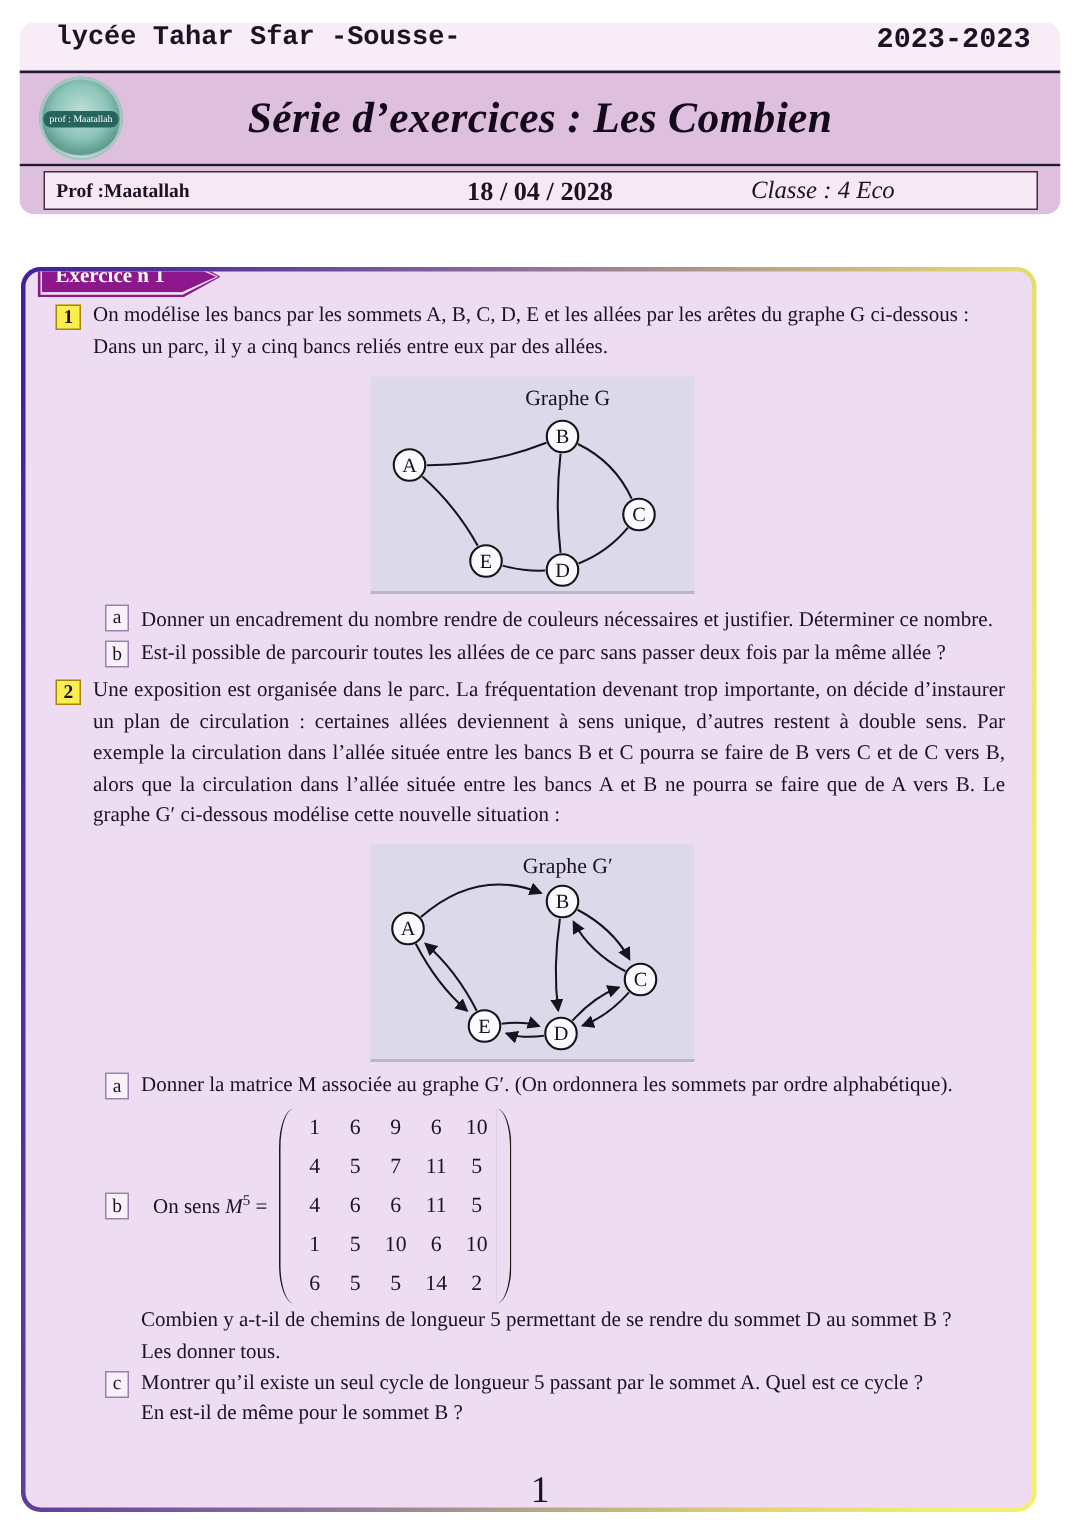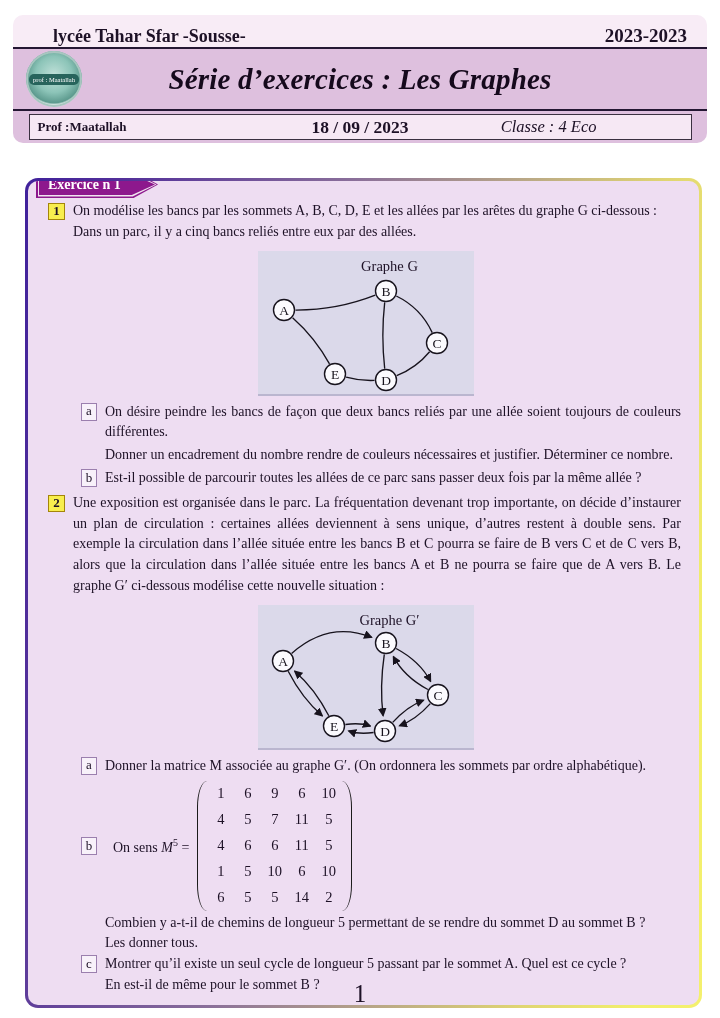--- a/index.html
+++ b/index.html
@@ -12,38 +12,38 @@
     --ink:#1d1126;
   }
   html,body{margin:0;padding:0;}
   body{
     width:720px;height:1018px;position:relative;overflow:hidden;
     background:#ffffff;color:var(--ink);
     font-family:"Liberation Serif","DejaVu Serif",serif;
   }
   
   .header{position:absolute;left:13px;top:15px;width:694px;height:128px;border-radius:10px;overflow:hidden;}
-  .hrow1{height:32px;background:var(--hdr-light);display:flex;justify-content:space-between;align-items:flex-end;padding:0 20px 0 40px;}
+  .hrow1{height:32px;background:var(--hdr-light);display:flex;justify-content:space-between;align-items:flex-start;padding:0 20px 0 24px;font-family:Liberation Mono, monospace;}
   .school{font-weight:bold;font-size:18px;}
   .year{font-weight:bold;font-size:19px;}
   .hdiv{height:2px;background:#241733;}
   .hrow2{height:60px;background:var(--hdr-band);position:relative;display:flex;align-items:center;justify-content:center;}
   .logo{position:absolute;left:13px;top:2px;width:56px;height:56px;border-radius:50%;
     background:radial-gradient(circle at 50% 42%, #bfe0d8 0%, #8cc4b8 42%, #5d9a8e 66%, #cfe4df 70%, #b7d5cf 100%);
     box-shadow:inset 0 0 0 2px #a8c6c0;display:flex;align-items:center;justify-content:center;}
   .logo-band{background:#27645c;color:#ffffff;font-size:6.5px;line-height:7px;padding:2px 4px;border-radius:5px;white-space:nowrap;}
   .title{font-size:29px;font-weight:bold;font-style:italic;color:#15091c;letter-spacing:.2px;}
   .hrow3{height:32px;background:var(--hdr-band);display:flex;align-items:center;}
   .hinfo{margin:0 auto;width:663px;height:26px;background:#f6e8f4;border:1px solid #3a3040;
     display:grid;grid-template-columns:235px 1fr 235px;align-items:center;box-sizing:border-box;}
   .prof{font-weight:bold;font-size:13px;padding-left:8px;}
   .date{font-size:17.5px;font-weight:600;text-align:center;}
   .classe{font-weight:normal;font-style:italic;font-size:16.5px;text-align:right;padding-right:94px;}
   
-  .exbox{position:absolute;left:25px;top:178px;width:677px;height:830px;box-sizing:border-box;
+  .exbox{position:absolute;left:14px;top:178px;width:677px;height:830px;box-sizing:border-box;
     border-radius:13px;padding:3px;
     background:linear-gradient(100deg,#40219b 0%,#53309a 12%,#8a6f9a 40%,#b8a687 60%,#e0d572 78%,#f2ef6c 92%,#f4f06e 100%);}
   .exinner{width:100%;height:100%;background:var(--box-bg);border-radius:10px;position:relative;overflow:hidden;}
   .banner{position:absolute;left:8px;top:-10px;width:122px;height:27px;z-index:4;}
   .banner .l1,.banner .l2,.banner .l3{clip-path:polygon(0 0,80% 0,100% 50%,80% 100%,0 100%);}
   .banner .l1{position:absolute;inset:0;background:var(--banner);}
   .banner .l2{position:absolute;inset:1.5px;background:#f0e4f0;}
   .banner .l3{position:absolute;inset:3px;background:var(--banner);display:flex;align-items:center;}
   .btext{color:#ffffff;font-weight:bold;font-size:14px;padding-left:9px;white-space:nowrap;}
   .content{padding:20px 16px 0 20px;font-size:14px;line-height:20.8px;}
@@ -79,27 +79,27 @@
 <div class="header">
   <div class="hrow1">
     <span class="school">lycée Tahar Sfar -Sousse-</span>
     <span class="year">2023-2023</span>
   </div>
   <div class="hdiv"></div>
   <div class="hrow2">
     <div class="logo">
       <span class="logo-band">prof : Maatallah</span>
     </div>
-    <div class="title">Série d’exercices : Les Graphes</div>
+    <div class="title">Série d’exercices : Les Combien</div>
   </div>
   <div class="hdiv"></div>
   <div class="hrow3">
     <div class="hinfo">
       <span class="prof">Prof :Maatallah</span>
-      <span class="date">18 / 09 / 2023</span>
+      <span class="date">18 / 04 / 2028</span>
       <span class="classe">Classe : 4 Eco</span>
     </div>
   </div>
 </div>
 
 <div class="exbox">
   <div class="exinner">
 
     <div class="banner">
       <div class="l1"></div>
@@ -142,21 +142,20 @@
             <circle cx="77" cy="123" r="10.5" fill="#fbfafe" stroke="#17131d" stroke-width="1.4"></circle>
             <text x="77" y="127.6" text-anchor="middle" font-size="13.5" font-family="&quot;Liberation Serif&quot;,&quot;DejaVu Serif&quot;,serif" fill="#17131d">E</text>
             <circle cx="128" cy="129" r="10.5" fill="#fbfafe" stroke="#17131d" stroke-width="1.4"></circle>
             <text x="128" y="133.6" text-anchor="middle" font-size="13.5" font-family="&quot;Liberation Serif&quot;,&quot;DejaVu Serif&quot;,serif" fill="#17131d">D</text>
           </svg>
       </div>
 
       <div class="item sub mt4">
         <span class="lbadge">a</span>
         <div class="itext">
-          <div>On désire peindre les bancs de façon que deux bancs reliés par une allée soient toujours de couleurs différentes.</div>
           <div class="mt2">Donner un encadrement du nombre rendre de couleurs nécessaires et justifier. Déterminer ce nombre.</div>
         </div>
       </div>
 
       <div class="item sub mt2">
         <span class="lbadge">b</span>
         <div class="itext">Est-il possible de parcourir toutes les allées de ce parc sans passer deux fois par la même allée ?</div>
       </div>
 
       <div class="item mt4">

